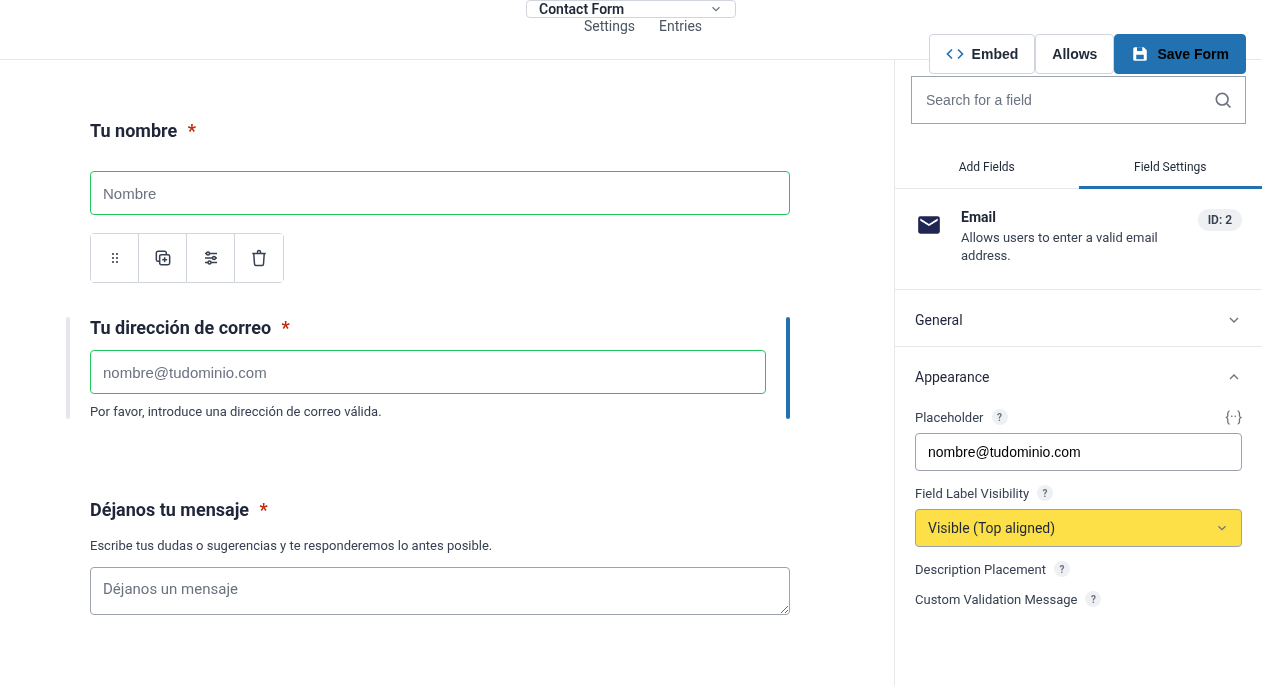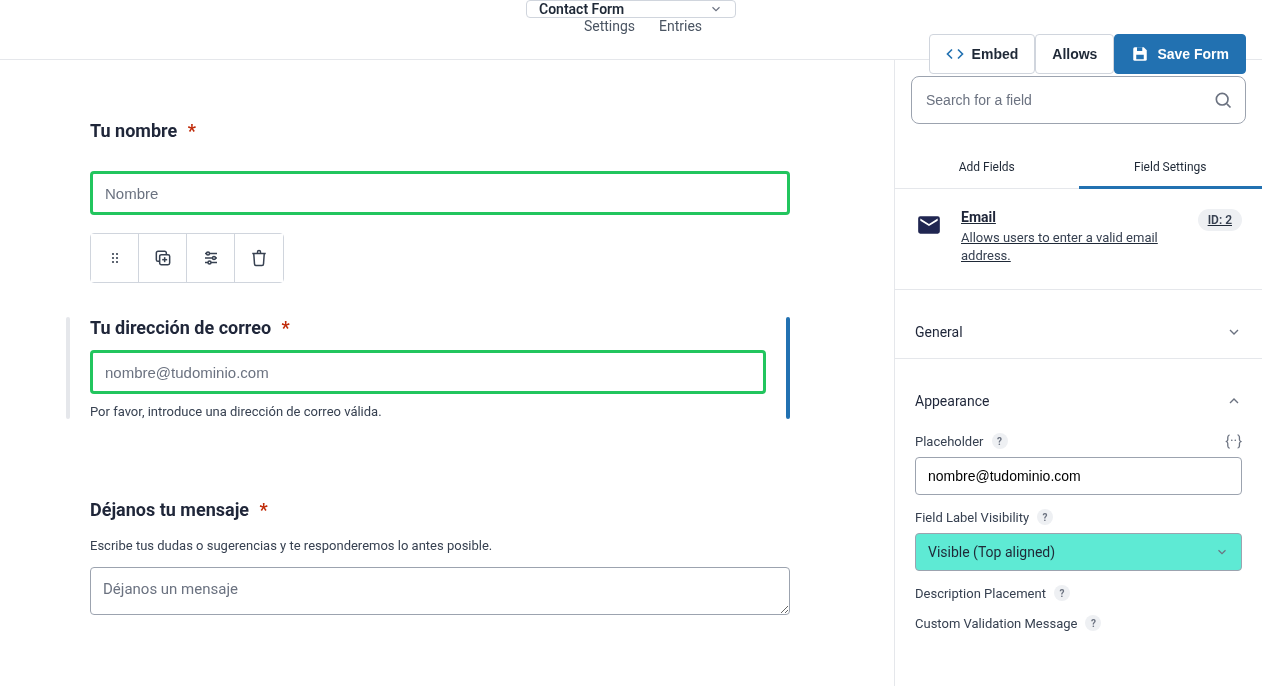--- a/index.html
+++ b/index.html
@@ -68,21 +68,21 @@
     font-size: 14px;
     font-weight: 600;
     cursor: pointer;
     border: 1px solid #d0d5dd;
     background: #fff;
     color: #1f2937;
   }
   .btn-primary {
     background: #2271b1;
     border-color: #2271b1;
-    color: #ffffff;
+    color: #000000;
   }
 
   
   .body {
     display: flex;
     height: calc(100vh - 60px);
     min-height: 626px;
   }
   .canvas {
     flex: 1;
@@ -104,21 +104,21 @@
     font-weight: 700;
     color: #1f2639;
     margin-bottom: 30px;
     display: block;
   }
   .field-label.tight { margin-bottom: 12px; }
   .req { color: #c02b0a; margin-left: 6px; font-weight: 700; }
   .text-input {
     width: 100%;
     height: 44px;
-    border: 3px solid #22c55e;
+    border: 1px solid #22c55e;
     border-radius: 4px;
     padding: 12px 12px;
     font-size: 15px;
     color: #be185d;
     background: #fff;
   }
   .text-input::placeholder { color: #6b7280; }
   .textarea {
     width: 100%;
     min-height: 48px;
@@ -180,21 +180,21 @@
     width: 4px;
     background: #e5e7eb;
     border-radius: 2px;
   }
 
   
   .search-box {
     display: flex;
     align-items: center;
     border: 1px solid #9ca3af;
-    border-radius: 8px;
+    border-radius: 0;
     height: 48px;
     padding: 0 12px;
     margin-bottom: 24px;
   }
   .search-box input {
     flex: 1;
     border: none;
     outline: none;
     font-size: 14px;
     color: #374151;
@@ -225,21 +225,20 @@
 
   .field-identity {
     display: flex;
     align-items: flex-start;
     gap: 18px;
     padding: 20px 0 24px 6px;
     border-bottom: 1px solid #e5e7eb;
     margin: 0 -16px;
     padding-left: 20px;
     padding-right: 20px;
-    text-decoration: underline;
   }
   .field-identity .icon-wrap {
     width: 28px;
     height: 28px;
     display: flex;
     align-items: center;
     justify-content: center;
     color: #2a2f66;
     margin-top: 2px;
   }
@@ -251,21 +250,21 @@
     color: #374151;
     font-size: 12px;
     font-weight: 600;
     border-radius: 12px;
     padding: 4px 10px;
     align-self: flex-start;
   }
 
   .accordion {
     border-bottom: 1px solid #e5e7eb;
-    margin: 16px -16px;
+    margin: 4px -16px;
   }
   .accordion-header {
     display: flex;
     align-items: center;
     justify-content: space-between;
     padding: 18px 20px;
     cursor: pointer;
     font-size: 14px;
     color: #1f2639;
   }
@@ -313,21 +312,21 @@
     width: 100%;
     height: 38px;
     border: 1px solid #9ca3af;
     border-radius: 4px;
     padding: 0 12px;
     font-size: 14px;
     display: flex;
     align-items: center;
     justify-content: space-between;
     cursor: pointer;
-    background: #5eead4;
+    background: #fde047;
   }
 
   svg { display: block; }
 </style>
 </head>
 <body>
 
 <div class="topbar">
   <div class="form-select">
     <span>Contact Form</span>

